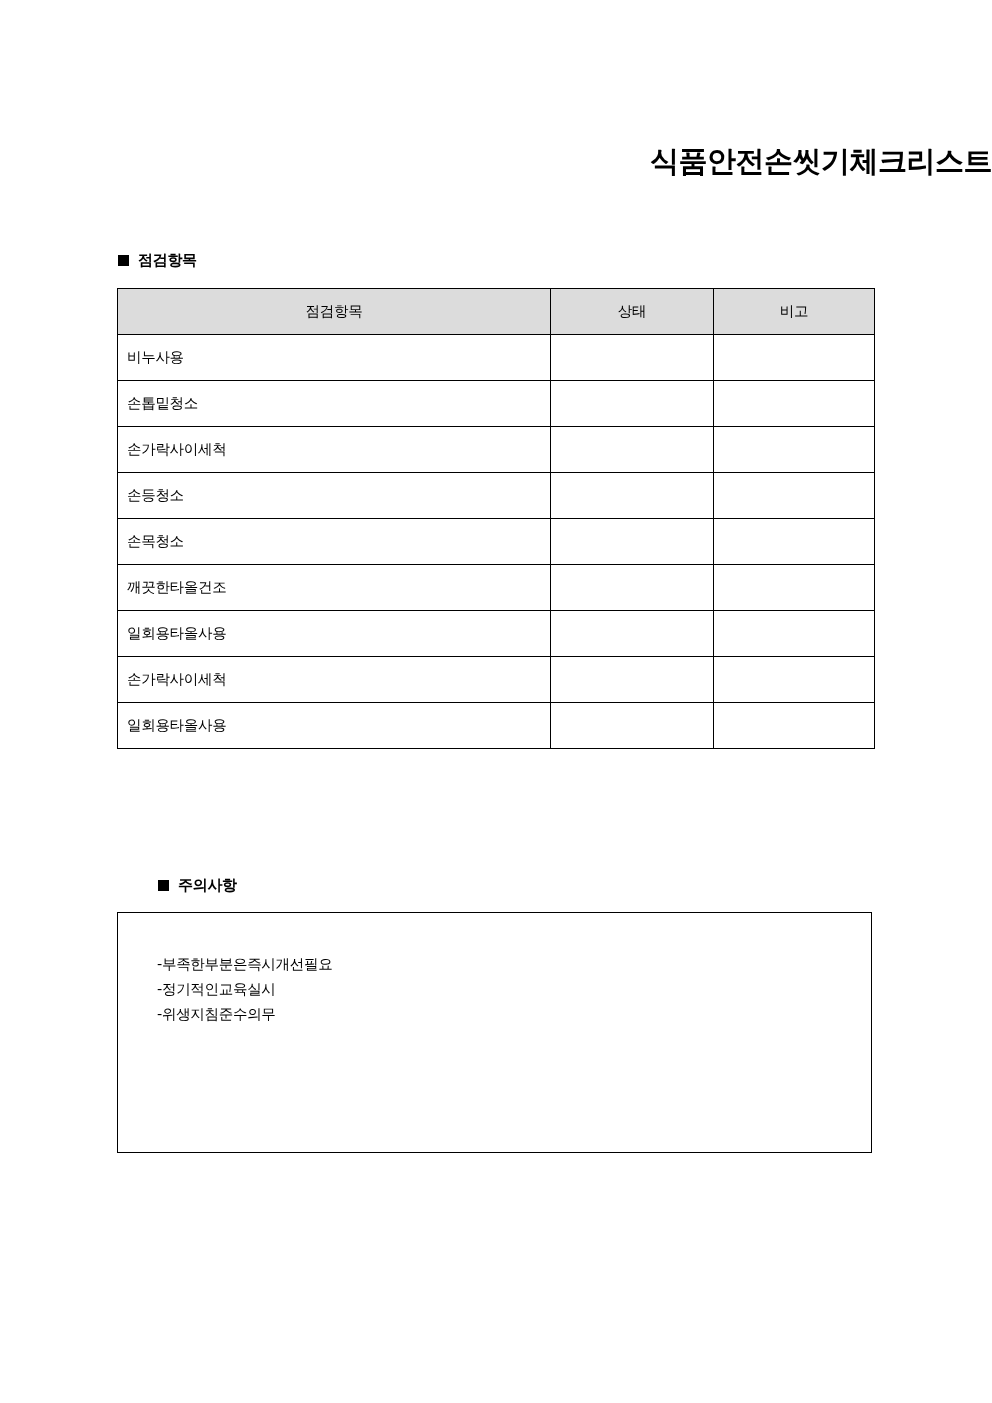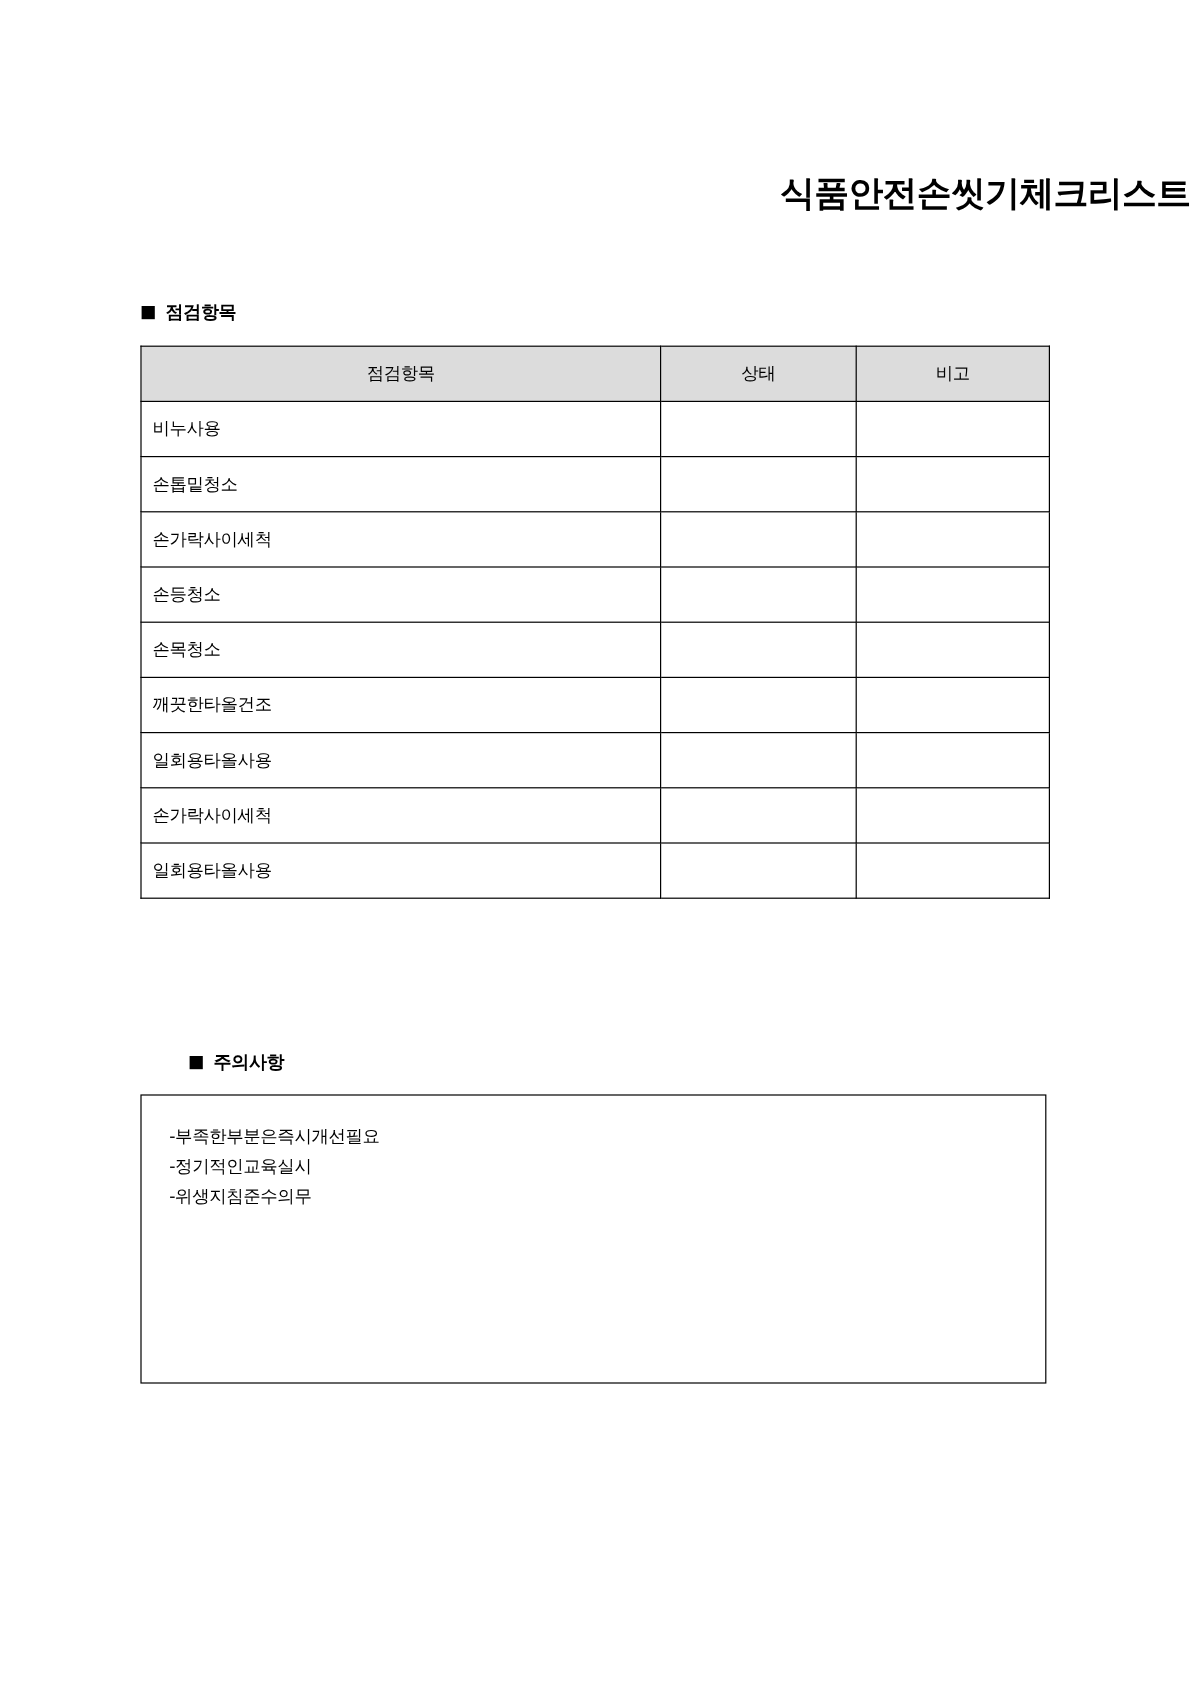--- a/index.html
+++ b/index.html
@@ -103,21 +103,21 @@
     position: absolute;
     left: 117px;
     top: 912px;
     width: 755px;
     height: 241px;
     border: 1px solid #000000;
     box-sizing: border-box;
     background: #ffffff;
   }
   .notes-list {
-    margin: 0;
+    margin: 16px;
     padding: 23px 0 0 23px;
     list-style: none;
   }
   .notes-list li {
     font-size: 14.5px;
     line-height: 25px;
     letter-spacing: -0.3px;
     white-space: pre;
   }
 </style>

